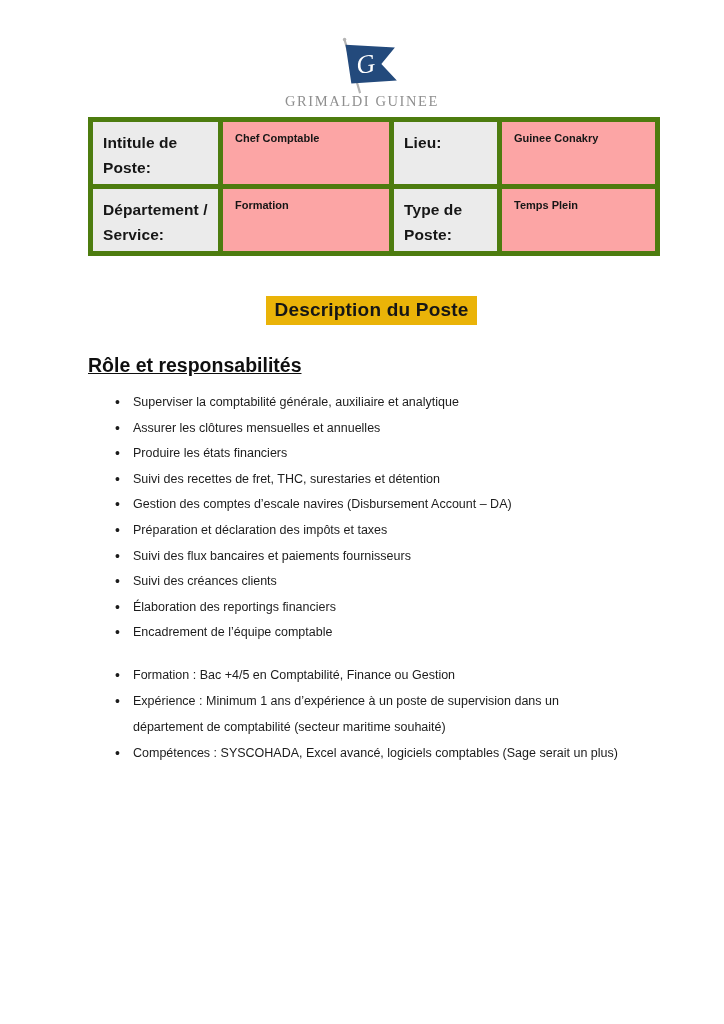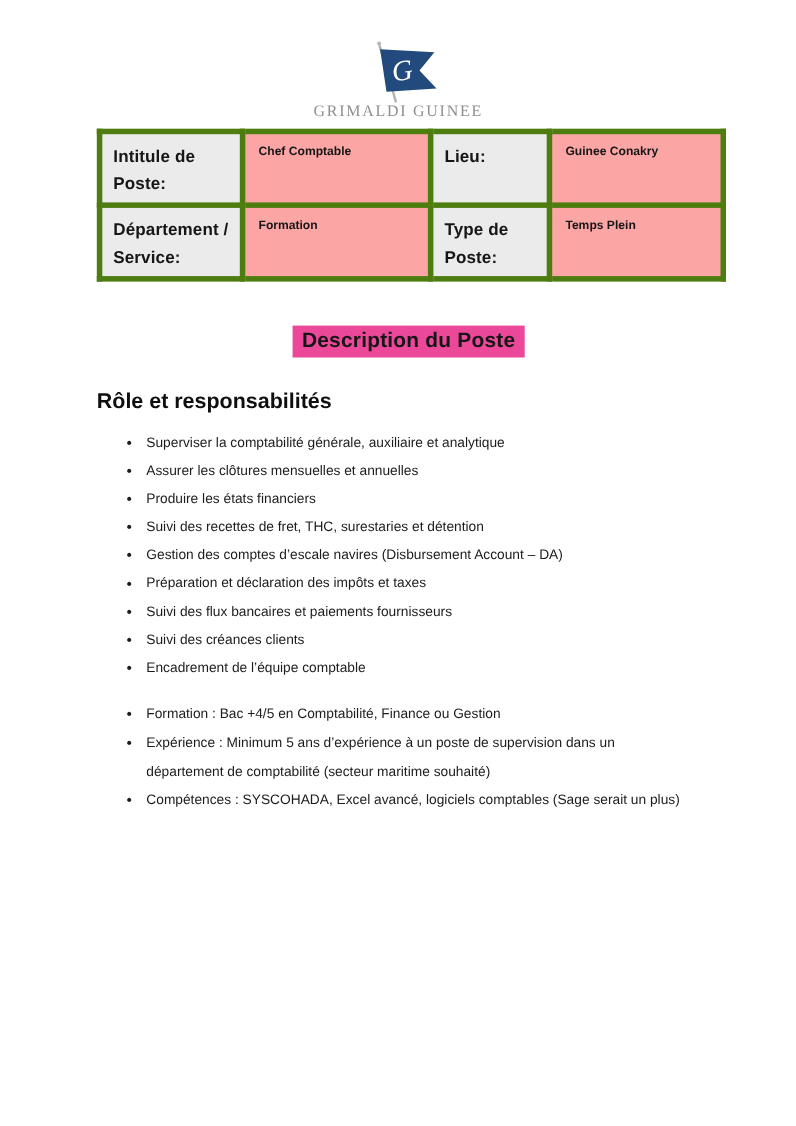--- a/index.html
+++ b/index.html
@@ -53,36 +53,36 @@
     font-size: 11px;
     font-weight: bold;
     padding: 9px 8px 4px 12px;
     line-height: 14px;
   }
 
   
   .doc-title-row { text-align: center; margin-top: 40px; }
   .doc-title {
     display: inline-block;
-    background: #ec4899;
+    background: #eab308;
     font-size: 19px;
     font-weight: bold;
     padding: 3px 8px 4px 8px;
     letter-spacing: 0.2px;
   }
 
   
   h2.section-heading {
     font-size: 19.5px;
     font-weight: bold;
     color: #0f0f0f;
     margin: 0;
     line-height: 26px;
   }
-  h2.first { margin-top: 27px; }
+  h2.first { margin-top: 27px; text-decoration: underline; }
   h2.second { margin-top: 22px; }
 
   
   ul.bullets {
     list-style: none;
     margin: 12px 0 0 0;
     padding: 0 25px 0 0;
   }
   ul.bullets li {
     position: relative;
@@ -149,23 +149,24 @@
     <h2 class="section-heading first">Rôle et responsabilités</h2>
     <ul class="bullets">
       <li>Superviser la comptabilité générale, auxiliaire et analytique</li>
       <li>Assurer les clôtures mensuelles et annuelles</li>
       <li>Produire les états financiers</li>
       <li>Suivi des recettes de fret, THC, surestaries et détention</li>
       <li>Gestion des comptes d’escale navires (Disbursement Account – DA)</li>
       <li>Préparation et déclaration des impôts et taxes</li>
       <li>Suivi des flux bancaires et paiements fournisseurs</li>
       <li>Suivi des créances clients</li>
+      <li>Élaboration des reportings financiers</li>
       <li>Encadrement de l’équipe comptable</li>
     </ul>
 
     <ul class="bullets quals">
       <li><span class="term">Formation</span><span> : Bac +4/5 en Comptabilité, Finance ou Gestion</span></li>
-      <li><span class="term">Expérience</span><span> : Minimum 5 ans d’expérience à un poste de supervision dans un département de comptabilité (secteur maritime souhaité)</span></li>
+      <li><span class="term">Expérience</span><span> : Minimum 1 ans d’expérience à un poste de supervision dans un département de comptabilité (secteur maritime souhaité)</span></li>
       <li><span class="term">Compétences</span><span> : SYSCOHADA, Excel avancé, logiciels comptables (Sage serait un plus)</span></li>
     </ul>
 
   </div>
 </div>
 
 </body></html>

